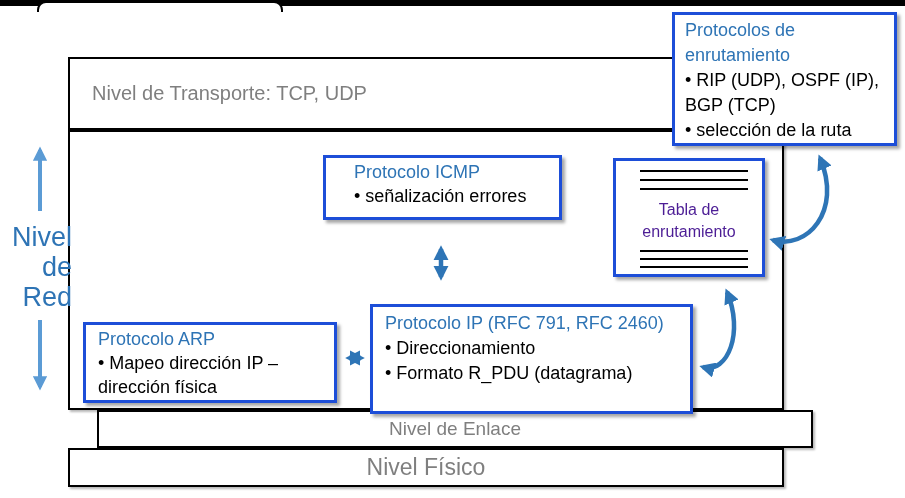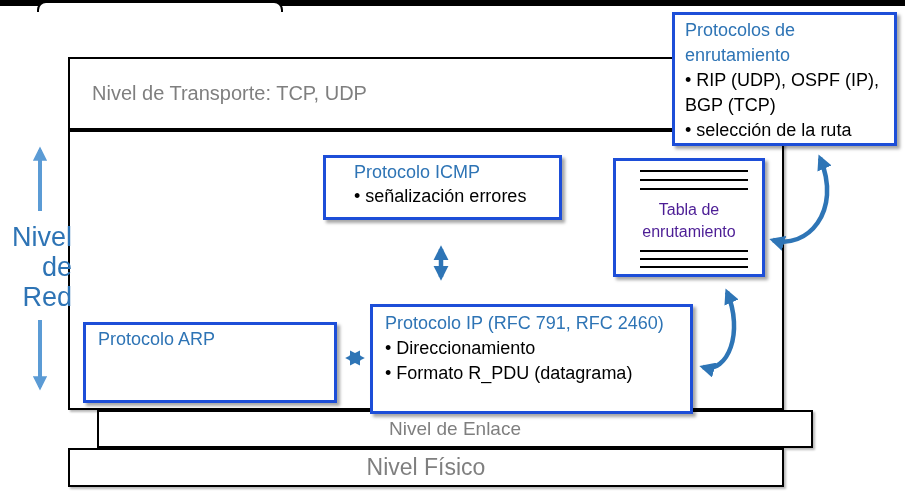--- a/index.html
+++ b/index.html
@@ -91,20 +91,21 @@
   </div>
 
   <div class="pbox box-ip">
     <div class="title">Protocolo IP (RFC 791, RFC 2460)</div>
     <div>• Direccionamiento</div>
     <div>• Formato R_PDU (datagrama)</div>
   </div>
 
   <div class="pbox box-arp">
     <div class="title">Protocolo ARP</div>
+    <div>• Mapeo dirección IP – dirección física</div>
   </div>
 
   <svg id="arrows" width="905" height="498" viewBox="0 0 905 498">
     <defs>
       <marker id="ahE" viewBox="0 0 10 10" markerWidth="3.4" markerHeight="3.4" refX="7.5" refY="5" orient="auto" markerUnits="strokeWidth">
         <path d="M0,0 L10,5 L0,10 z" fill="#2E75B6"></path>
       </marker>
       <marker id="ahS" viewBox="0 0 10 10" markerWidth="3.4" markerHeight="3.4" refX="7.5" refY="5" orient="auto-start-reverse" markerUnits="strokeWidth">
         <path d="M0,0 L10,5 L0,10 z" fill="#2E75B6"></path>
       </marker>

